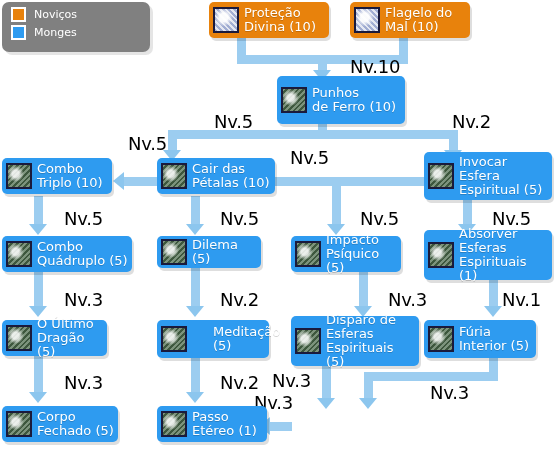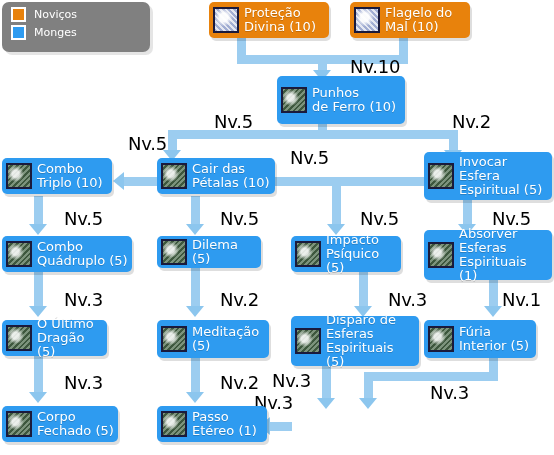--- a/index.html
+++ b/index.html
@@ -266,21 +266,21 @@
   </div>
 
   <div class="node monge" style="left:2px;top:320px;width:105px;height:36px;">
     <span class="ico">
         <span class="g1"></span>
       </span>
     <span class="txt">O Último
 Dragão (5)</span>
   </div>
 
-  <div class="node monge" style="left:157px;top:320px;width:112px;height:38px;">
+  <div class="node monge" style="left:157px;top:320px;width:112px;height:38px;gap:21px;">
     <span class="ico">
         <span class="g1"></span>
       </span>
     <span class="txt">Meditação
 (5)</span>
   </div>
 
   <div class="node monge" style="left:291px;top:316px;width:128px;height:50px;">
     <span class="ico">
         <span class="g1"></span>

